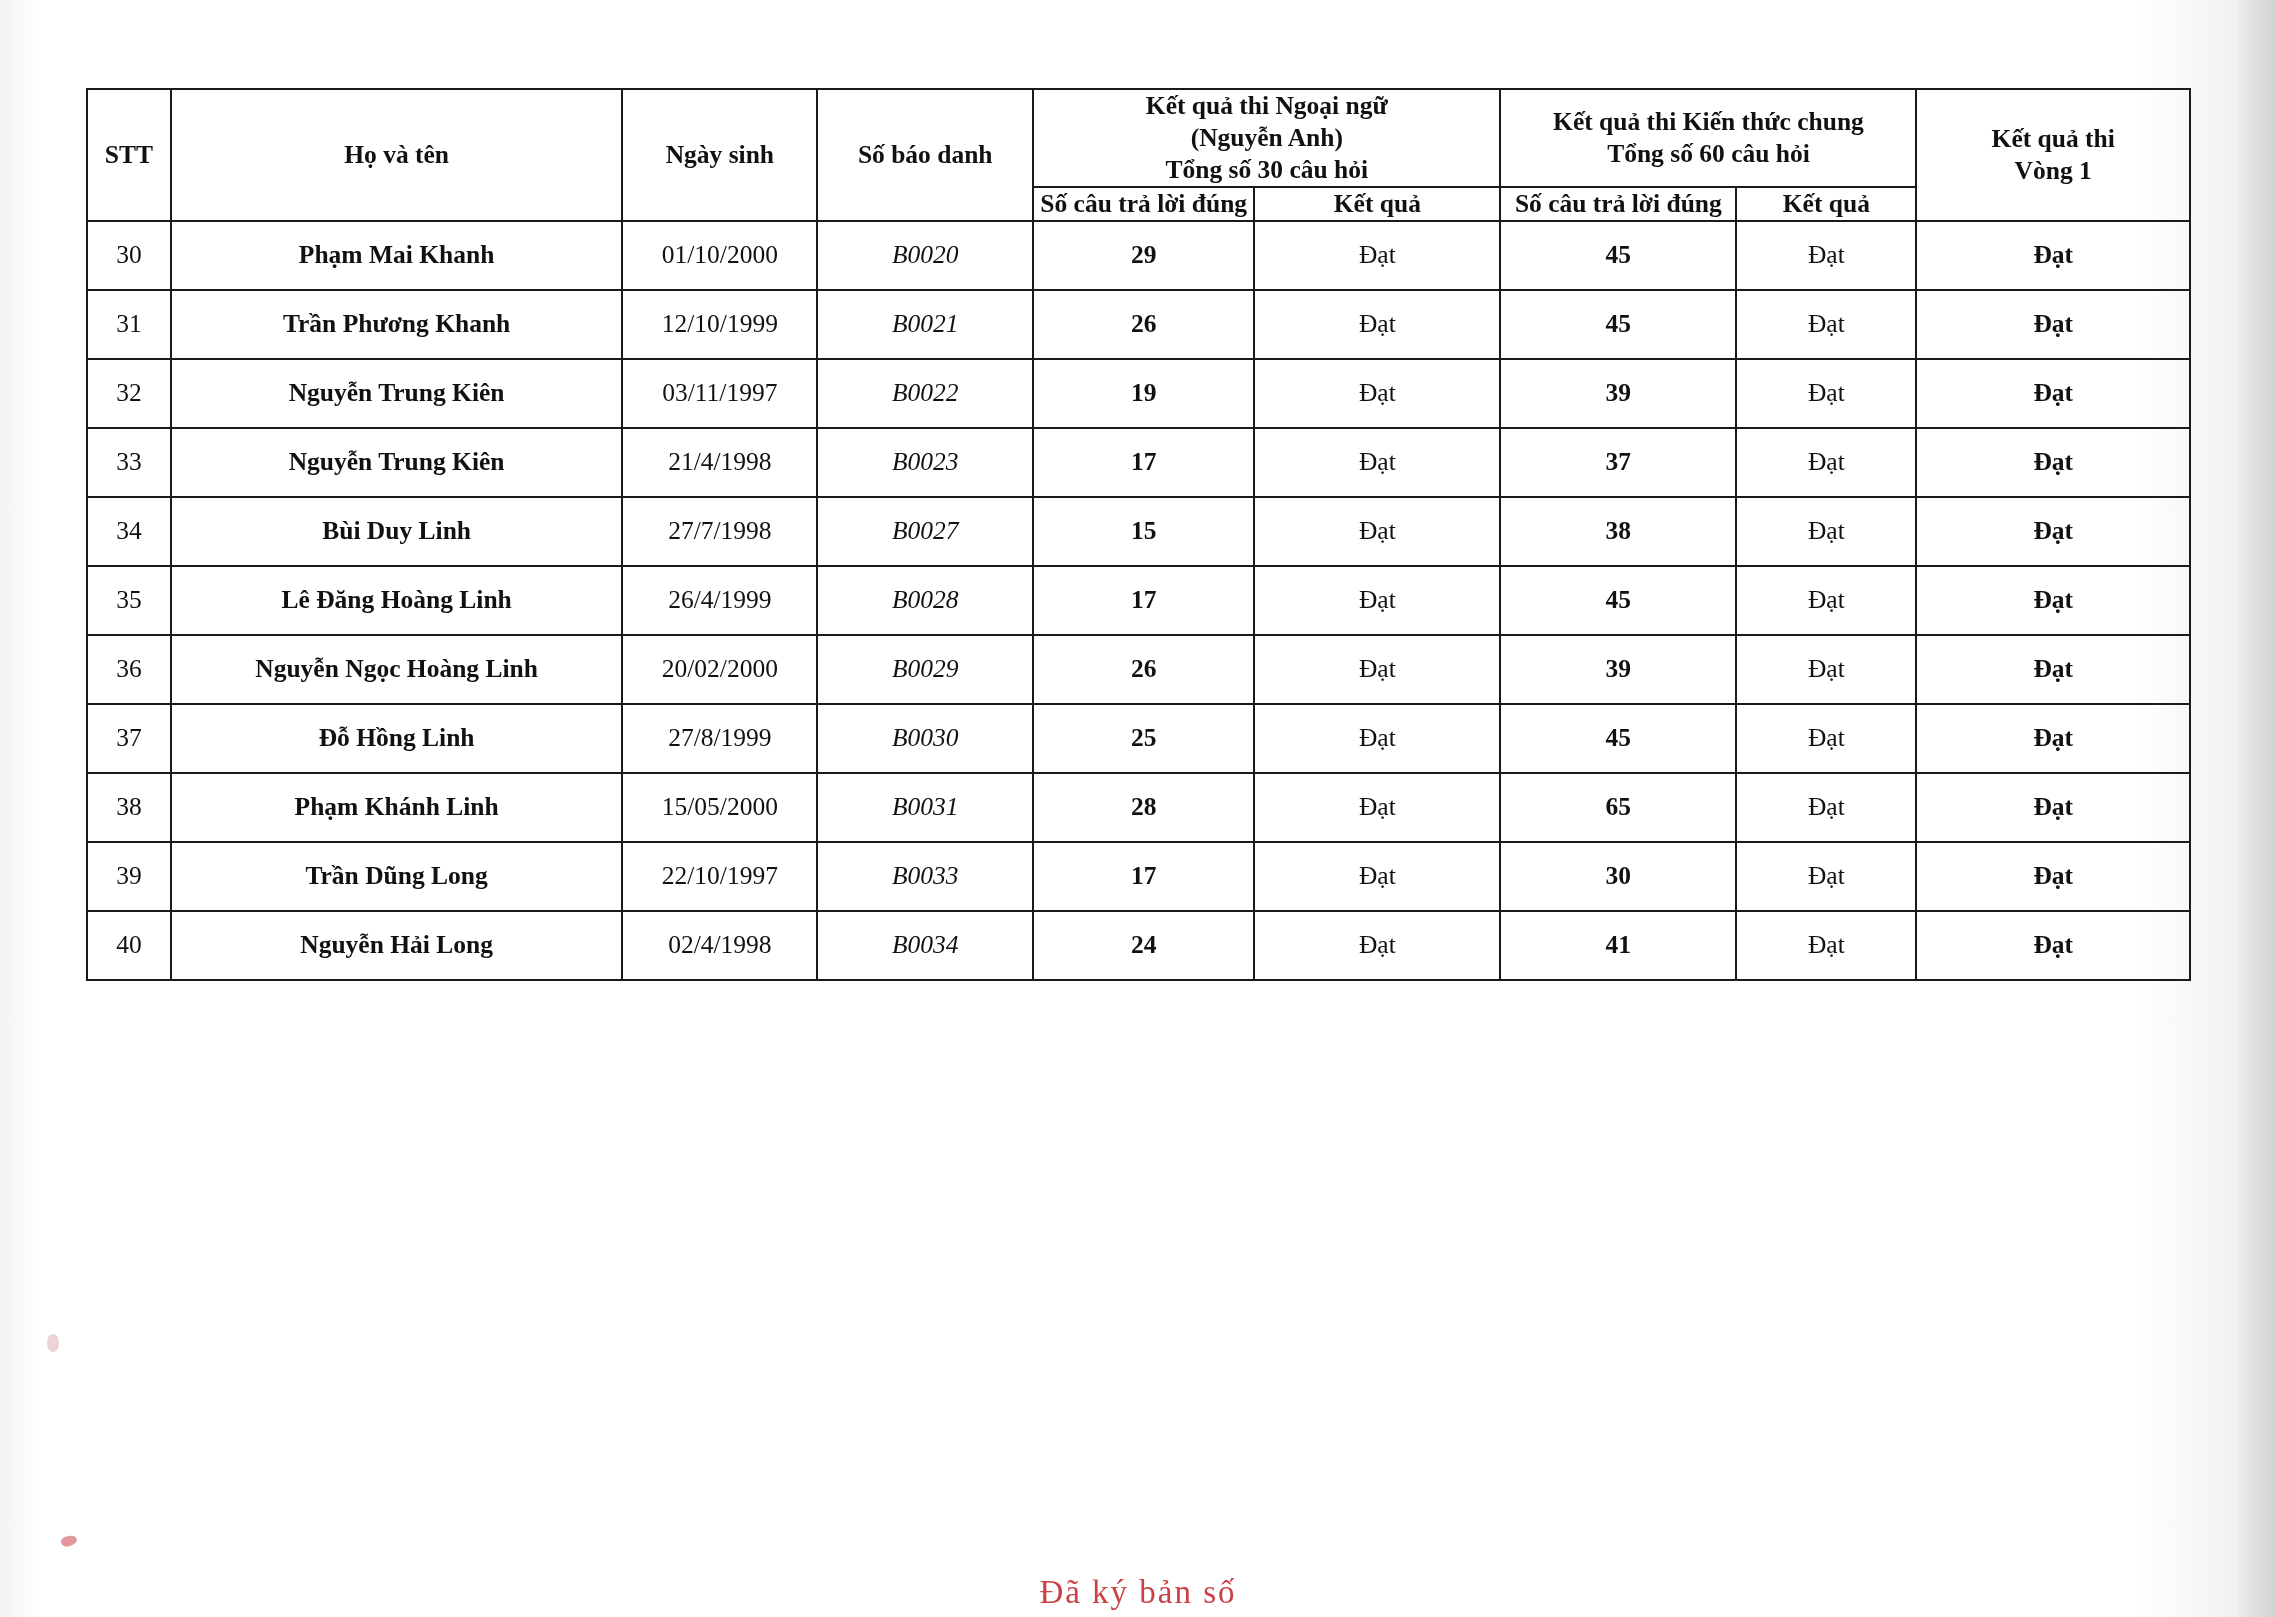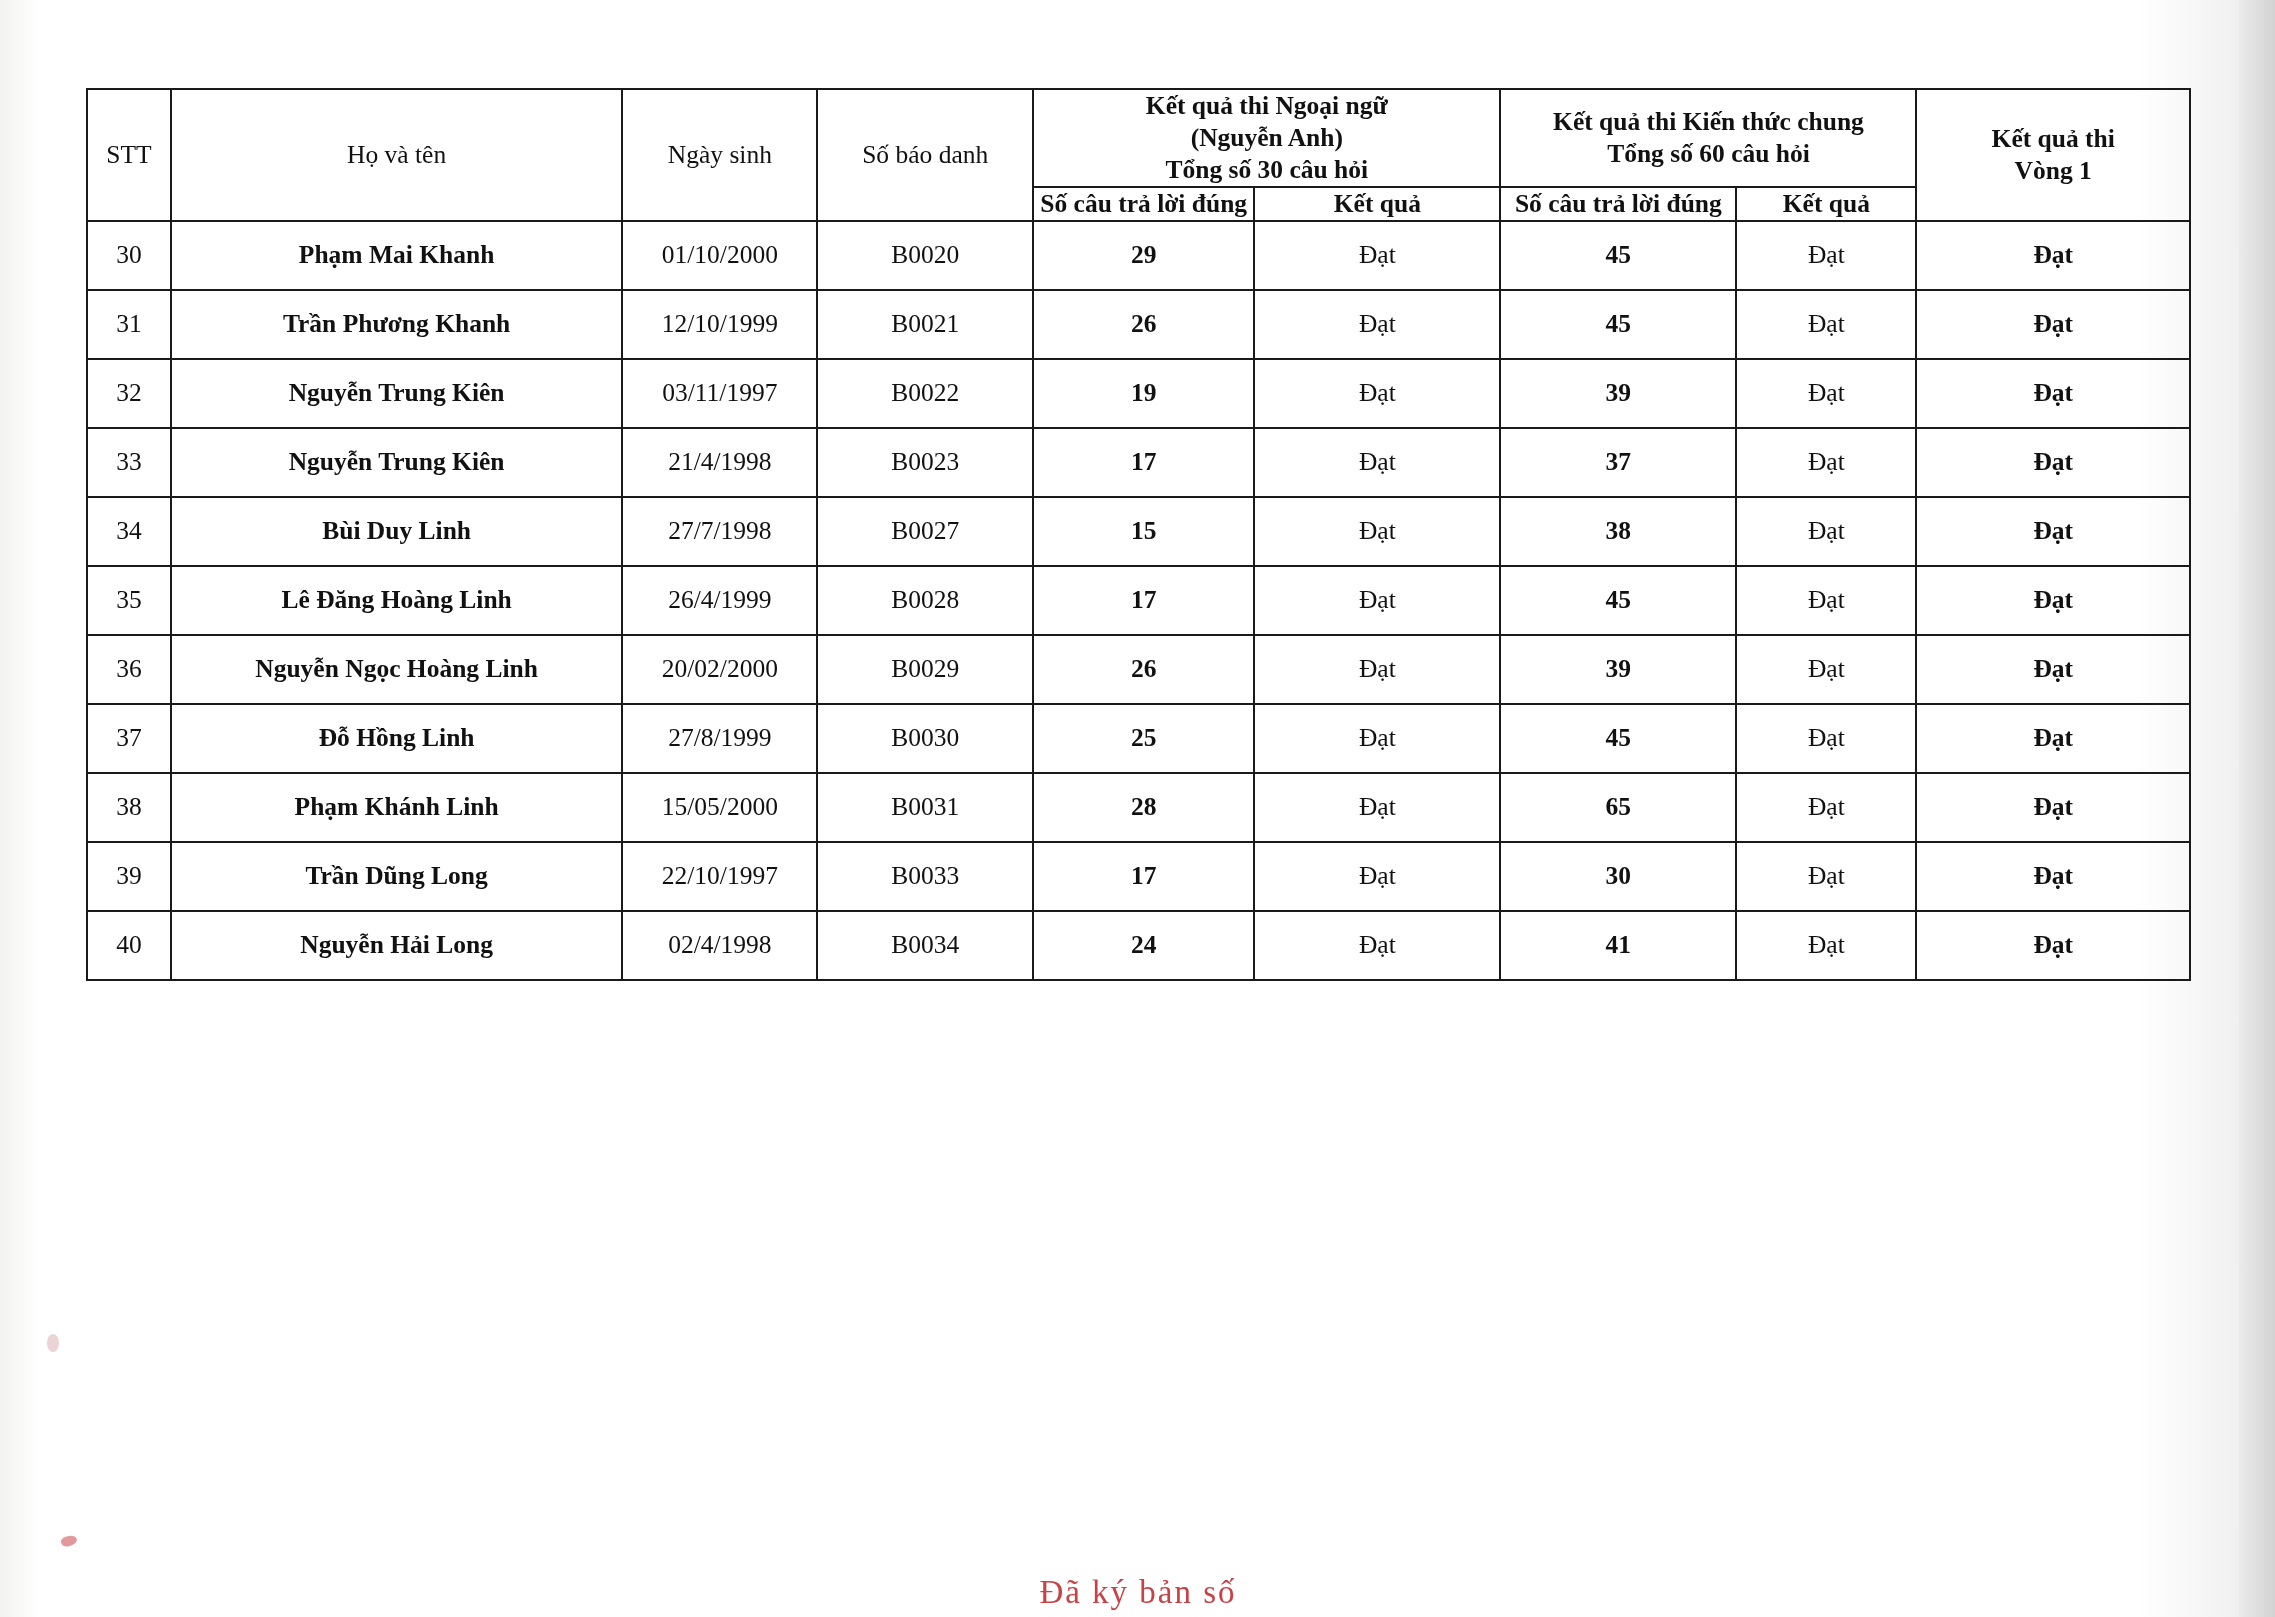--- a/index.html
+++ b/index.html
@@ -46,21 +46,21 @@
   table.result-table td {
     border: 2.5px solid #1a1a1a;
     padding: 0;
     text-align: center;
     vertical-align: middle;
     font-size: 25.5px;
     line-height: 1.25;
   }
   
   .hdr {
-    font-weight: normal;
+    font-weight: bold;
     font-size: 26.5px;
     padding: 9.8px 5.9px;
     border-radius: 25px;
   }
   .hdr-group {
     font-weight: bold;
     font-size: 26.5px;
     padding: 9.8px 7.8px;
     line-height: 1.35;
   }
@@ -92,20 +92,21 @@
     padding-left: 19.6px;
     font-weight: bold;
     font-size: 28px;
     margin-left: 31px;
   }
   td.dob {
     font-size: 26.5px;
   }
   td.sbd {
     font-size: 26.5px;
+    font-style: italic;
   }
   td.num {
     font-weight: bold;
     font-size: 27.4px;
     margin-left: 21px;
   }
   td.res {
     font-size: 26.5px;
   }
   td.final {

